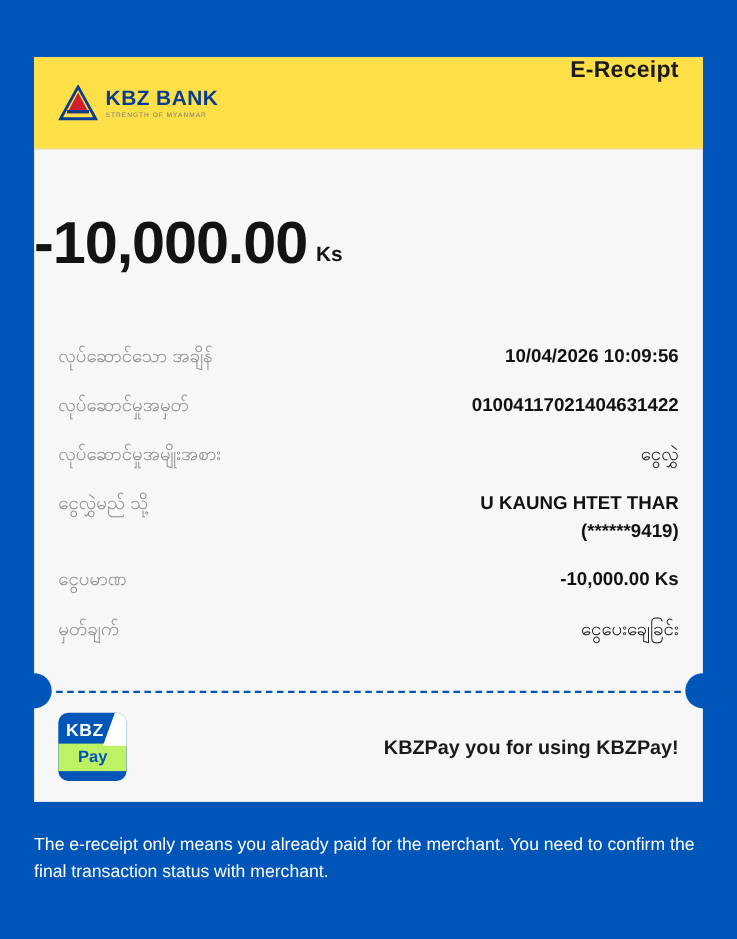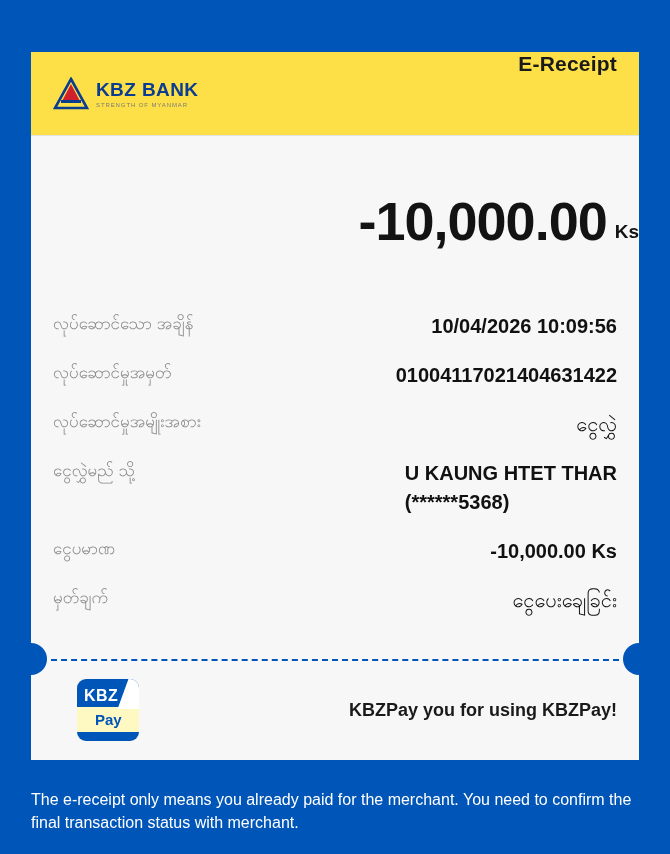--- a/index.html
+++ b/index.html
@@ -57,21 +57,21 @@
     color: #1a1a1a;
     letter-spacing: 0.2px;
   }
   
   .amount-block {
     padding-top: 58px;
     padding-bottom: 54px;
     text-align: center;
     display: flex;
     align-items: flex-end;
-    justify-content: flex-end;
+    justify-content: flex-start;
     gap: 8px;
   }
   .amount {
     font-size: 54px;
     font-weight: bold;
     color: #131313;
     letter-spacing: -1px;
     line-height: 1;
   }
   .amount-cur {
@@ -89,23 +89,24 @@
     padding: 10px 0;
     gap: 14px;
   }
   .row-label {
     font-size: 17px;
     color: #8b8b8b;
     line-height: 1.45;
     white-space: nowrap;
   }
   .row-value {
-    font-size: 20px;
+    font-size: 17px;
     color: #111;
     font-weight: bold;
+    text-align: right;
     line-height: 1.45;
   }
   .row-value .sub { display: block; font-weight: bold; }
   .row-value.mm { font-weight: normal; }
   
   .perf {
     position: relative;
     height: 1px;
     margin: 8px 0 0 0;
   }
@@ -123,21 +124,20 @@
   }
   .notch.left { left: -16px; }
   .notch.right { right: -16px; }
   
   .footer {
     height: 100px;
     display: flex;
     align-items: center;
     justify-content: space-between;
     padding: 0 22px;
-    margin-left: 24px;
   }
   .kbzpay-logo {
     width: 62px; height: 62px;
     background: #0055B8;
     border-radius: 9px;
     position: relative;
     overflow: hidden;
     display: flex;
     flex-direction: column;
     justify-content: center;
@@ -145,21 +145,21 @@
   .kbzpay-logo .kbz {
     color: #fff;
     font-size: 16px;
     font-weight: bold;
     letter-spacing: 0.5px;
     padding-left: 7px;
     line-height: 1;
   }
   .kbzpay-logo .pay-band {
     margin-top: 3px;
-    background: #fef9c3;
+    background: #bef264;
     height: 25px;
     display: flex;
     align-items: center;
     padding-left: 18px;
   }
   .kbzpay-logo .pay {
     color: #0055B8;
     font-size: 15px;
     font-weight: bold;
     line-height: 1;
@@ -228,21 +228,21 @@
 
       <div class="row">
         <span class="row-label">လုပ်ဆောင်မှုအမျိုးအစား</span>
         <span class="row-value mm">ငွေလွှဲ</span>
       </div>
 
       <div class="row">
         <span class="row-label">ငွေလွှဲမည် သို့</span>
         <span class="row-value">
           <span>U KAUNG HTET THAR</span>
-          <span class="sub">(******5368)</span>
+          <span class="sub">(******9419)</span>
         </span>
       </div>
 
       <div class="row">
         <span class="row-label">ငွေပမာဏ</span>
         <span class="row-value">-10,000.00 Ks</span>
       </div>
 
       <div class="row">
         <span class="row-label">မှတ်ချက်</span>

